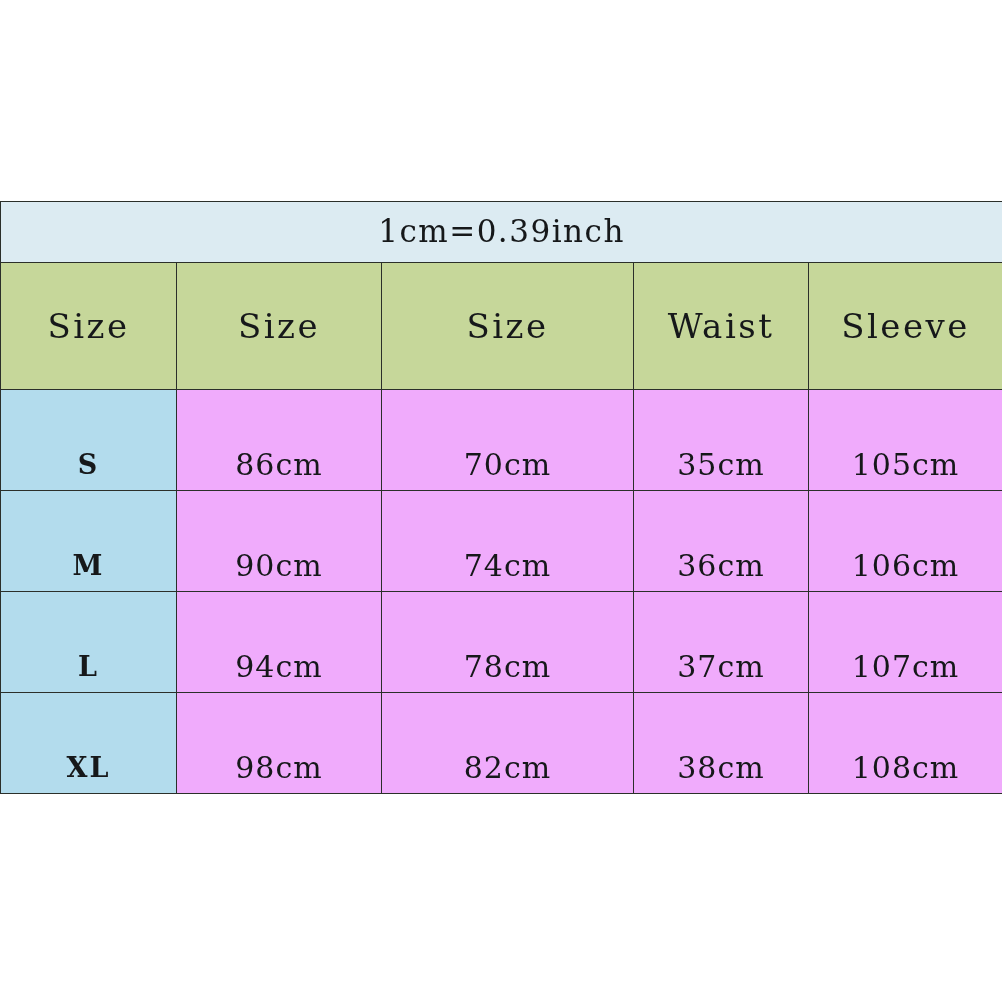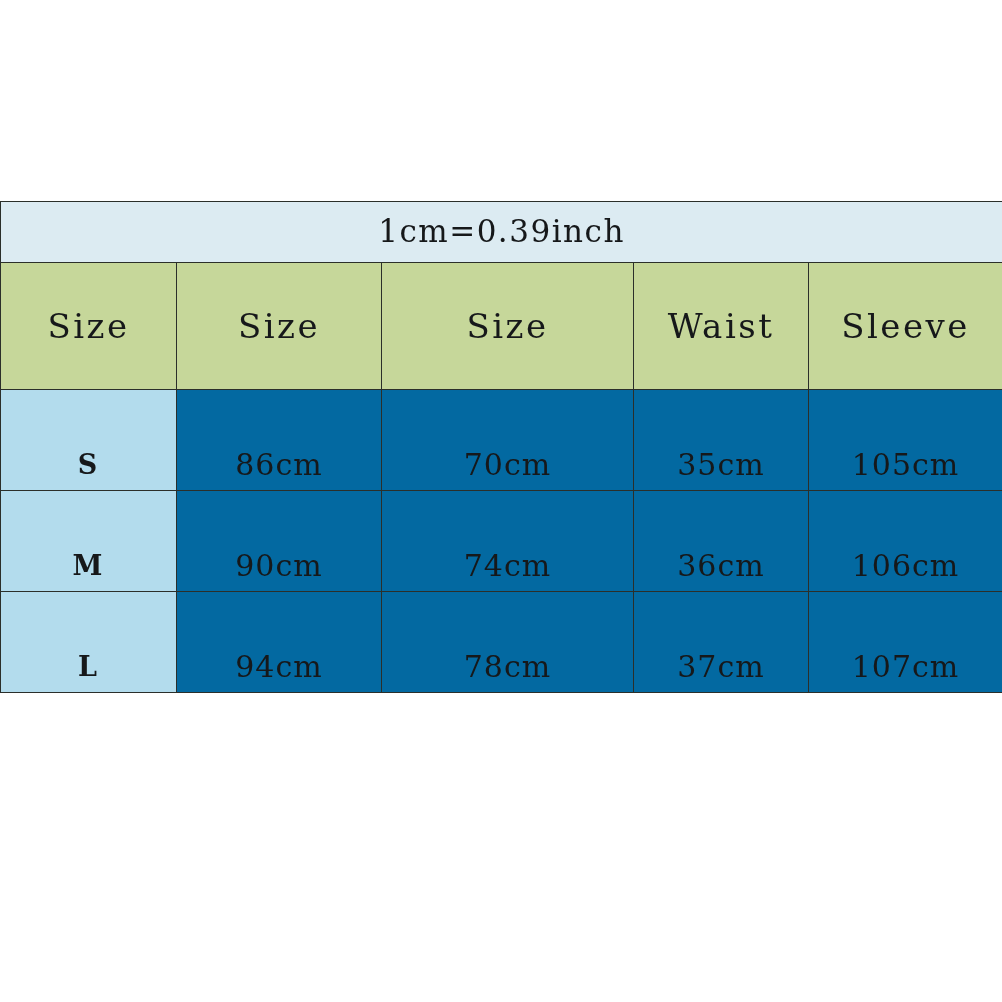--- a/index.html
+++ b/index.html
@@ -75,21 +75,21 @@
     font-size: 34px;
     letter-spacing: 2.5px;
     color: #16181a;
     display: block;
     line-height: 1;
   }
 
   
   .body-row td {
     height: 100px;
-    background: #0369a1;
+    background: #f0abfc;
     vertical-align: bottom;
   }
   .body-row td.size-cell {
     background: #b3dced;
   }
   .cell-text {
     font-family: "DejaVu Serif", serif;
     font-size: 30px;
     letter-spacing: 1px;
     color: #16181a;
@@ -202,16 +202,33 @@
           <span class="cell-text">78cm</span>
         </td>
         <td>
           <span class="cell-text">37cm</span>
         </td>
         <td>
           <span class="cell-text">107cm</span>
         </td>
       </tr>
 
+      <tr class="body-row row-xl">
+        <td class="size-cell">
+          <span class="cell-text">XL</span>
+        </td>
+        <td>
+          <span class="cell-text">98cm</span>
+        </td>
+        <td>
+          <span class="cell-text">82cm</span>
+        </td>
+        <td>
+          <span class="cell-text">38cm</span>
+        </td>
+        <td>
+          <span class="cell-text">108cm</span>
+        </td>
+      </tr>
     </tbody>
   </table>
 
 </div>
 
 </body></html>

